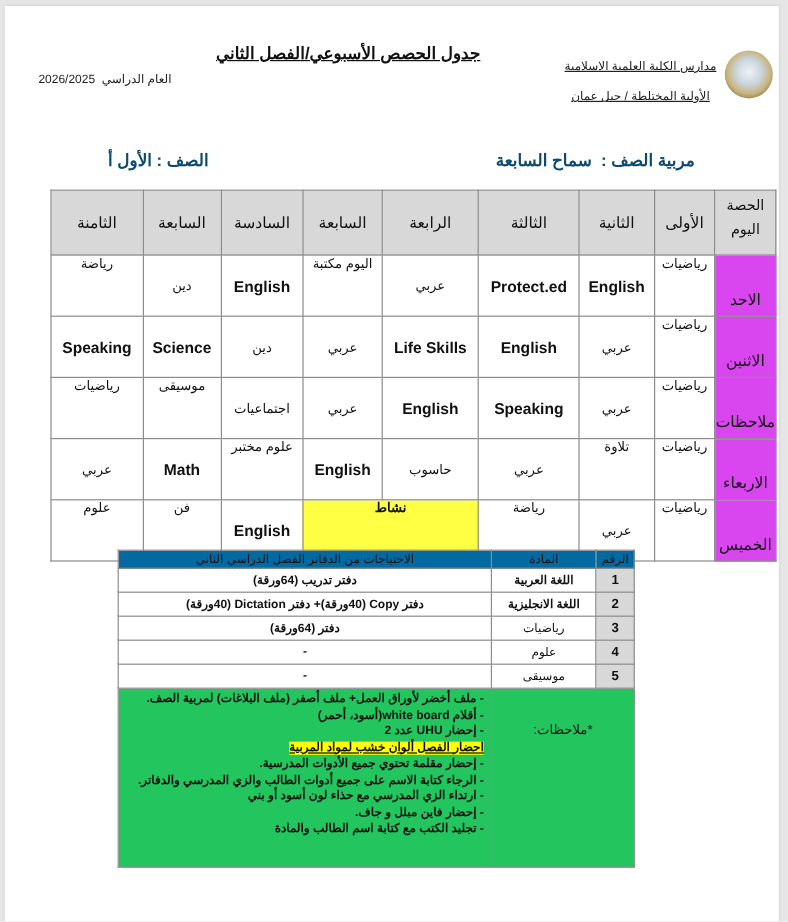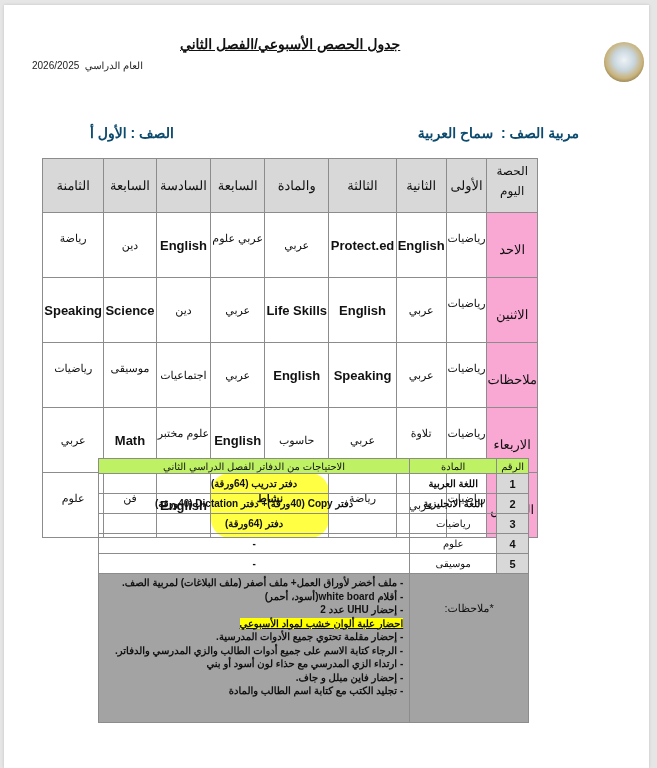--- a/index.html
+++ b/index.html
@@ -8,89 +8,93 @@
   .logo { position:absolute; left:600px; top:37px; width:40px; height:40px; border-radius:50%;
           background: radial-gradient(circle at 50% 45%, #eef3f7 0%, #c9d6de 35%, #c9b27a 62%, #8a7a4c 80%, #b79f6c 100%); }
   .school { position:absolute; right:52px; top:38px; text-align:center; direction:rtl; font-size:10px; color:#222; line-height:25px; }
   .school span { display:block; text-decoration:underline; }
   .title { position:absolute; left:180px; top:36px; font-size:14px; font-weight:bold; text-decoration:underline; direction:rtl; color:#111; }
   .year { position:absolute; left:32px; top:60px; font-size:10px; direction:rtl; color:#222; }
   .info { position:absolute; top:125px; font-size:14px; font-weight:bold; direction:rtl; color:#0c4a6e; }
   .teacher { right:78px; }
   .klass { left:90px; }
   table { border-collapse:collapse; }
-  .sched { position:absolute; left:42px; top:158px; width:496px; direction:rtl; }
+  .sched { position:absolute; left:42px; top:158px; width:605px; direction:rtl; }
   .sched td, .sched th { border:1px solid #8c8c8c; text-align:center; font-size:11px; color:#111; padding:0; }
   .sched th { background:#d8d8d8; font-weight:normal; font-size:13px; height:51px; }
   .sched td { height:44px; }
-  .sched td.day { background:#f9a8d4; font-size:13px; width:40px; vertical-align:bottom; padding-bottom:20px; }
+  .sched td.day { background:#d946ef; font-size:13px; width:40px; vertical-align:bottom; padding-bottom:6px; }
   .sched th.corner { width:40px; vertical-align:top; padding-top:2px; line-height:20px; font-size:12px; }
   .sched th.corner span { display:block; }
   .sched td.en { font-weight:bold; font-size:13px; }
   .sched td.hl { background:#ffff44; font-weight:bold; }
-  .sched td.top { vertical-align:top; padding-top:19px;border-radius:19px; }
+  .sched td.top { vertical-align:top; padding-top:0; }
   .needs { position:absolute; left:98px; top:458px; width:431px; direction:rtl; }
   .needs td, .needs th { border:1px solid #8c8c8c; font-size:10px; color:#111; padding:0 4px; }
-  .needs th { background:#bef264; font-weight:normal; height:14px; text-align:center;margin-top:22px; }
+  .needs th { background:#0369a1; font-weight:normal; height:14px; text-align:center;margin-top:22px; }
   .needs td { height:19px; text-align:center; }
   .needs td.num { background:#d8d8d8; width:14px; font-weight:bold; font-size:11px; }
   .needs td.subj { width:78px; font-weight:bold; }
   .needs td.subj.norm { font-weight:normal; }
   .needs td.req { font-weight:bold; }
-  .needs tr.notes td { background:#a3a3a3; vertical-align:top; }
+  .needs tr.notes td { background:#22c55e; vertical-align:top; }
   .needs td.notes-label { font-size:11px; padding-top:28px; font-weight:normal; }
   .needs td.notes-body { text-align:right; font-weight:bold; line-height:13.5px; height:146px; padding-right:6px; padding-top:2px; }
   .needs td.notes-body div { white-space:nowrap; }
   .needs .mark { background:#ffff00; text-decoration:underline; }
 </style>
 </head>
 <body>
 
 <div class="page">
   <div class="logo"></div>
+  <div class="school">
+    <span>مدارس الكلية العلمية الاسلامية</span>
+    <span>الأولية المختلطة / جبل عمان</span>
+  </div>
 </div>
 
 <div class="title">جدول الحصص الأسبوعي/الفصل الثاني</div>
 <div class="year">
   <span>العام الدراسي</span>&nbsp;
   <span>2026/2025</span>
 </div>
 
 <div class="info teacher">
   <span>مربية الصف :</span>&nbsp;
-  <span>سماح العربية</span>
+  <span>سماح السابعة</span>
 </div>
 <div class="info klass">
   <span>الصف :</span>
   <span>الأول أ</span>
 </div>
 
 <table class="sched">
   <tbody>
       <tr>
     <th class="corner">
       <span>الحصة</span>
       <span>اليوم</span>
     </th>
     <th>الأولى</th>
     <th>الثانية</th>
     <th>الثالثة</th>
-    <th>والمادة</th>
+    <th>الرابعة</th>
     <th>السابعة</th>
     <th>السادسة</th>
     <th>السابعة</th>
     <th>الثامنة</th>
   </tr>
   <tr>
     <td class="day">الاحد</td>
     <td class="top">رياضيات</td>
     <td class="en">English</td>
     <td class="en">Protect.ed</td>
     <td>عربي</td>
-    <td class="top">عربي علوم</td>
+    <td class="top">اليوم مكتبة</td>
     <td class="en">English</td>
     <td>دين</td>
     <td class="top">رياضة</td>
   </tr>
   <tr>
     <td class="day">الاثنين</td>
     <td class="top">رياضيات</td>
     <td>عربي</td>
     <td class="en">English</td>
     <td class="en">Life Skills</td>
@@ -165,21 +169,21 @@
     <td class="num">5</td>
     <td class="subj norm">موسيقى</td>
     <td class="req">-</td>
   </tr>
   <tr class="notes">
     <td class="notes-label" colspan="2">*ملاحظات:</td>
     <td class="notes-body">
       <div>- ملف أخضر لأوراق العمل+ ملف أصفر (ملف البلاغات) لمربية الصف.</div>
       <div>- أقلام white board(أسود، أحمر)</div>
       <div>- إحضار UHU عدد 2</div>
-      <div><span class="mark">احضار علبة ألوان خشب لمواد الأسبوعي</span></div>
+      <div><span class="mark">احضار الفصل ألوان خشب لمواد المربية</span></div>
       <div>- إحضار مقلمة تحتوي جميع الأدوات المدرسية.</div>
       <div>- الرجاء كتابة الاسم على جميع أدوات الطالب والزي المدرسي والدفاتر.</div>
       <div>- ارتداء الزي المدرسي مع حذاء لون أسود أو بني</div>
       <div>- إحضار فاين مبلل و جاف.</div>
       <div>- تجليد الكتب مع كتابة اسم الطالب والمادة</div>
     </td>
   </tr>
 </tbody>
   </table>
 

